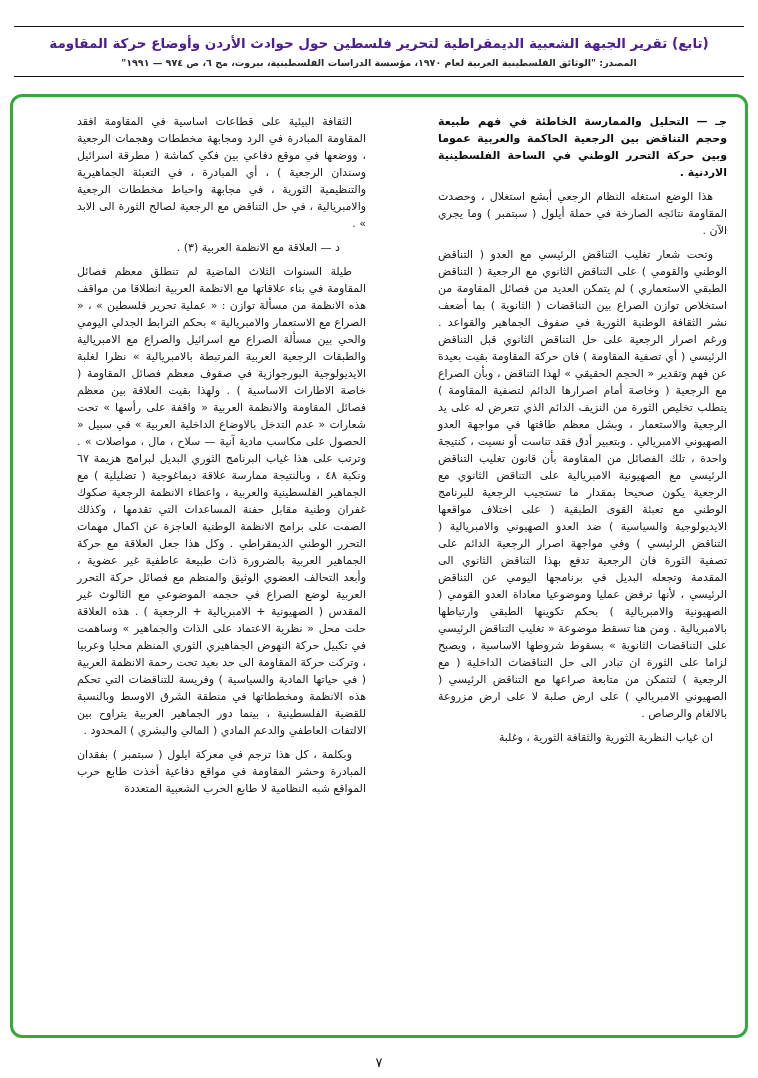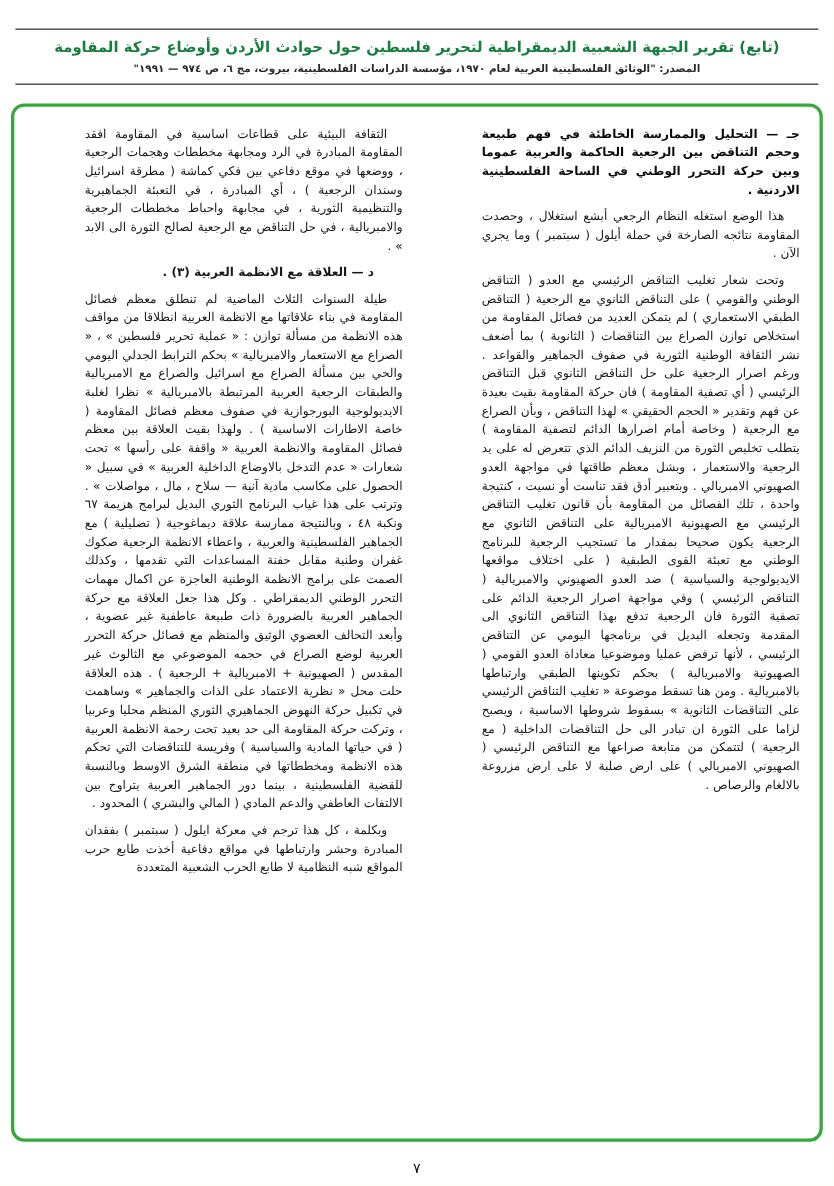--- a/index.html
+++ b/index.html
@@ -22,21 +22,21 @@
     text-align:center;
     direction:rtl;
   }
   .rule { border-top:1.5px solid #141414; }
   .rule.thin { border-top:1px solid #141414; }
   .doc-title {
     font-weight:bold;
     font-size:13.5px;
     line-height:18px;
     margin-top:7px;
-    color:#15803d;
+    color:#4c1d95;
   }
   .doc-source {
     font-weight:bold;
     font-size:9.5px;
     line-height:13px;
     margin-top:4px;
     color:#2a2a2a;
   }
   .header .rule.thin { margin-top:7px; }
   
@@ -58,21 +58,21 @@
   .col {
     flex:1 1 0;
     min-width:0;
     text-align:justify;
     font-size:11px;
     line-height:17px;
     color:#191919;
   }
   .para { margin-bottom:7px; text-indent:14px;margin-left:46px; }
   .para.bold { font-weight:bold; text-indent:0; color:#0c0c0c; }
-  .para.subhead { font-weight:bold; text-indent:0; padding-right:26px; }
+  .para.subhead { font-weight:normal; text-indent:0; padding-right:26px; }
   .para.last { margin-bottom:0; }
   
   .footer {
     position:absolute;
     bottom:8px; left:0; right:0;
     text-align:center;
     font-size:13px;
     color:#111;
   }
 </style>
@@ -88,27 +88,28 @@
     <div class="rule thin"></div>
   </div>
 
   <div class="content-box">
     <div class="columns">
 
       <div class="col">
         <div class="para bold">جـ — التحليل والممارسة الخاطئة في فهم طبيعة وحجم التناقض بين الرجعية الحاكمة والعربية عموما وبين حركة التحرر الوطني في الساحة الفلسطينية الاردنية .</div>
         <div class="para">هذا الوضع استغله النظام الرجعي أبشع استغلال ، وحصدت المقاومة نتائجه الصارخة في حملة أيلول ( سبتمبر ) وما يجري الآن .</div>
         <div class="para">وتحت شعار تغليب التناقض الرئيسي مع العدو ( التناقض الوطني والقومي ) على التناقض الثانوي مع الرجعية ( التناقض الطبقي الاستعماري ) لم يتمكن العديد من فصائل المقاومة من استخلاص توازن الصراع بين التناقضات ( الثانوية ) بما أضعف نشر الثقافة الوطنية الثورية في صفوف الجماهير والقواعد . ورغم اصرار الرجعية على حل التناقض الثانوي قبل التناقض الرئيسي ( أي تصفية المقاومة ) فان حركة المقاومة بقيت بعيدة عن فهم وتقدير « الحجم الحقيقي » لهذا التناقض ، وبأن الصراع مع الرجعية ( وخاصة أمام اصرارها الدائم لتصفية المقاومة ) يتطلب تخليص الثورة من النزيف الدائم الذي تتعرض له على يد الرجعية والاستعمار ، وبشل معظم طاقتها في مواجهة العدو الصهيوني الامبريالي . وبتعبير أدق فقد تناست أو نسيت ، كنتيجة واحدة ، تلك الفصائل من المقاومة بأن قانون تغليب التناقض الرئيسي مع الصهيونية الامبريالية على التناقض الثانوي مع الرجعية يكون صحيحا بمقدار ما تستجيب الرجعية للبرنامج الوطني مع تعبئة القوى الطبقية ( على اختلاف مواقعها الايديولوجية والسياسية ) ضد العدو الصهيوني والامبريالية ( التناقض الرئيسي ) وفي مواجهة اصرار الرجعية الدائم على تصفية الثورة فان الرجعية تدفع بهذا التناقض الثانوي الى المقدمة وتجعله البديل في برنامجها اليومي عن التناقض الرئيسي ، لأنها ترفض عمليا وموضوعيا معاداة العدو القومي ( الصهيونية والامبريالية ) بحكم تكوينها الطبقي وارتباطها بالامبريالية . ومن هنا تسقط موضوعة « تغليب التناقض الرئيسي على التناقضات الثانوية » بسقوط شروطها الاساسية ، ويصبح لزاما على الثورة ان تبادر الى حل التناقضات الداخلية ( مع الرجعية ) لتتمكن من متابعة صراعها مع التناقض الرئيسي ( الصهيوني الامبريالي ) على ارض صلبة لا على ارض مزروعة بالالغام والرصاص .</div>
+        <div class="para last">ان غياب النظرية الثورية والثقافة الثورية ، وغلبة</div>
       </div>
 
       <div class="col">
         <div class="para">الثقافة البيئية على قطاعات اساسية في المقاومة افقد المقاومة المبادرة في الرد ومجابهة مخططات وهجمات الرجعية ، ووضعها في موقع دفاعي بين فكي كماشة ( مطرقة اسرائيل وسندان الرجعية ) ، أي المبادرة ، في التعبئة الجماهيرية والتنظيمية الثورية ، في مجابهة واحباط مخططات الرجعية والامبريالية ، في حل التناقض مع الرجعية لصالح الثورة الى الابد » .</div>
         <div class="para subhead">د — العلاقة مع الانظمة العربية (٣) .</div>
         <div class="para">طيلة السنوات الثلاث الماضية لم تنطلق معظم فصائل المقاومة في بناء علاقاتها مع الانظمة العربية انطلاقا من مواقف هذه الانظمة من مسألة توازن : « عملية تحرير فلسطين » ، « الصراع مع الاستعمار والامبريالية » بحكم الترابط الجدلي اليومي والحي بين مسألة الصراع مع اسرائيل والصراع مع الامبريالية والطبقات الرجعية العربية المرتبطة بالامبريالية » نظرا لغلبة الايديولوجية البورجوازية في صفوف معظم فصائل المقاومة ( خاصة الاطارات الاساسية ) . ولهذا بقيت العلاقة بين معظم فصائل المقاومة والانظمة العربية « واقفة على رأسها » تحت شعارات « عدم التدخل بالاوضاع الداخلية العربية » في سبيل « الحصول على مكاسب مادية آنية — سلاح ، مال ، مواصلات » . وترتب على هذا غياب البرنامج الثوري البديل لبرامج هزيمة ٦٧ ونكبة ٤٨ ، وبالنتيجة ممارسة علاقة ديماغوجية ( تضليلية ) مع الجماهير الفلسطينية والعربية ، واعطاء الانظمة الرجعية صكوك غفران وطنية مقابل حفنة المساعدات التي تقدمها ، وكذلك الصمت على برامج الانظمة الوطنية العاجزة عن اكمال مهمات التحرر الوطني الديمقراطي . وكل هذا جعل العلاقة مع حركة الجماهير العربية بالضرورة ذات طبيعة عاطفية غير عضوية ، وأبعد التحالف العضوي الوثيق والمنظم مع فصائل حركة التحرر العربية لوضع الصراع في حجمه الموضوعي مع الثالوث غير المقدس ( الصهيونية + الامبريالية + الرجعية ) . هذه العلاقة حلت محل « نظرية الاعتماد على الذات والجماهير » وساهمت في تكبيل حركة النهوض الجماهيري الثوري المنظم محليا وعربيا ، وتركت حركة المقاومة الى حد بعيد تحت رحمة الانظمة العربية ( في حياتها المادية والسياسية ) وفريسة للتناقضات التي تحكم هذه الانظمة ومخططاتها في منطقة الشرق الاوسط وبالنسبة للقضية الفلسطينية ، بينما دور الجماهير العربية يتراوح بين الالتفات العاطفي والدعم المادي ( المالي والبشري ) المحدود .</div>
-        <div class="para last">وبكلمة ، كل هذا ترجم في معركة ايلول ( سبتمبر ) بفقدان المبادرة وحشر وارتباطها في مواقع دفاعية أخذت طابع حرب المواقع شبه النظامية لا طابع الحرب الشعبية المتعددة</div>
+        <div class="para last">وبكلمة ، كل هذا ترجم في معركة ايلول ( سبتمبر ) بفقدان المبادرة وحشر المقاومة في مواقع دفاعية أخذت طابع حرب المواقع شبه النظامية لا طابع الحرب الشعبية المتعددة</div>
       </div>
 
     </div>
   </div>
 
   <div class="footer">٧</div>
 
 </div>
 
 </body></html>

